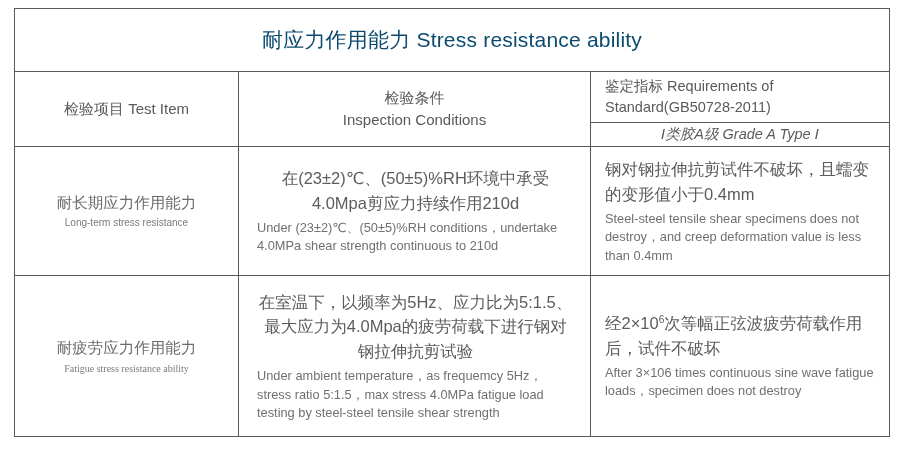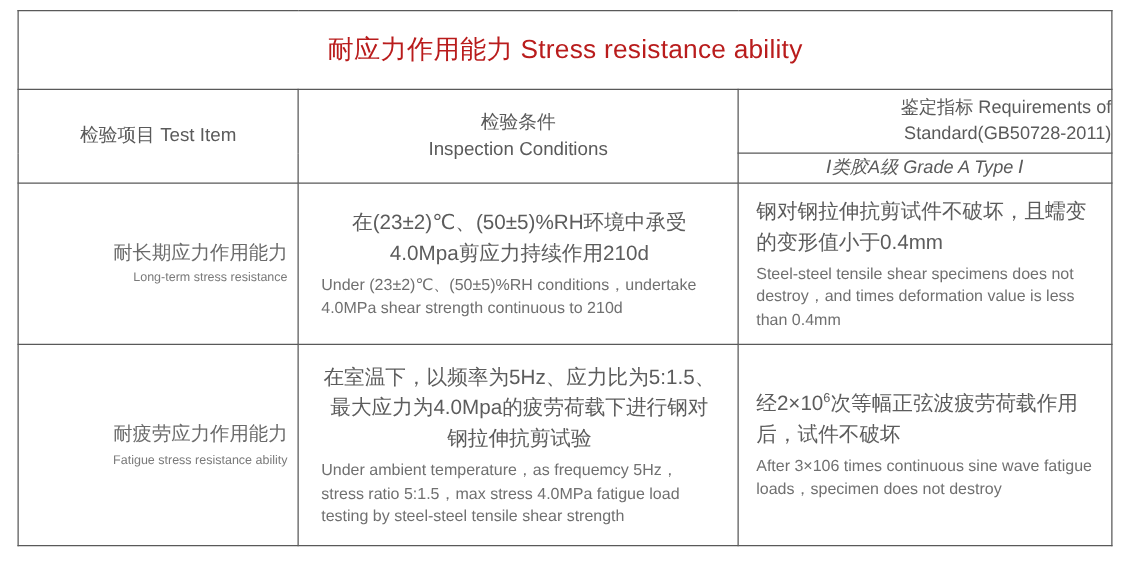--- a/index.html
+++ b/index.html
@@ -36,21 +36,21 @@
   .col-a { width: 224px; }
   .col-b { width: 352px; }
   .col-c { width: 299px; }
 
   
   .title-cell {
     height: 62px;
     text-align: center;
   }
   .title-text {
-    color: #b91c1c;
+    color: #0c4a6e;
     font-size: 21px;
     letter-spacing: 0.2px;
     line-height: 1.2;
     display: block;
   }
 
   
   .hdr-cell {
     height: 61px;
     text-align: center;
@@ -61,35 +61,35 @@
   .hdr-cell .l1, .hdr-cell .l2 { display: block; }
 
   .hdr-req {
     height: 37px;
     padding: 4px 0 4px 14px !important;
     text-align: left;
     color: #5a5a5a;
     font-size: 14.5px;
     line-height: 1.45;
   }
-  .hdr-req .l1, .hdr-req .l2 { display: block; text-align: right; }
+  .hdr-req .l1, .hdr-req .l2 { display: block; }
 
   .hdr-grade {
     height: 23px;
     text-align: center;
     color: #5a5a5a;
     font-size: 14.5px;
     line-height: 1.4;
     font-style: italic;
   }
 
   
   .item-cell {
     height: 120px;
-    text-align: right;
+    text-align: center;
     padding: 0 8px !important;
   }
   .item-cn {
     display: block;
     color: #6b6b6b;
     font-size: 15.5px;
     line-height: 1.5;
     margin-bottom: 2px;
   }
   .item-en {
@@ -115,21 +115,21 @@
     font-size: 12.8px;
     line-height: 1.45;
     margin-top: 3px;
   }
   .cond-cell .cn-block { text-align: center; }
   .cond-cell { padding-left: 18px !important; }
 
   .req-cell { padding: 10px 12px 10px 14px !important; }
 
   .row-tall .item-cell { height: 120px; }
-  .row-tall2 .item-cell { height: 160px; }
+  .row-tall2 .item-cell { height: 160px; font-family: Liberation Serif, serif; }
 
   sup { font-size: 0.62em; vertical-align: super; }
 </style>
 </head>
 <body>
 
 <div class="sheet">
 
   <table class="spec">
     <colgroup>
@@ -166,21 +166,21 @@
         <td class="item-cell">
           <span class="item-cn">耐长期应力作用能力</span>
           <span class="item-en">Long-term stress resistance</span>
         </td>
         <td class="body-cell cond-cell">
           <span class="cn-block">在(23±2)℃、(50±5)%RH环境中承受4.0Mpa剪应力持续作用210d</span>
           <span class="en-block">Under (23±2)℃、(50±5)%RH conditions，undertake 4.0MPa shear strength continuous to 210d</span>
         </td>
         <td class="body-cell req-cell">
           <span class="cn-block">钢对钢拉伸抗剪试件不破坏，且蠕变的变形值小于0.4mm</span>
-          <span class="en-block">Steel-steel tensile shear specimens does not destroy，and times deformation value is less than 0.4mm</span>
+          <span class="en-block">Steel-steel tensile shear specimens does not destroy，and creep deformation value is less than 0.4mm</span>
         </td>
       </tr>
 
       <tr class="row-tall2">
         <td class="item-cell">
           <span class="item-cn">耐疲劳应力作用能力</span>
           <span class="item-en">Fatigue stress resistance ability</span>
         </td>
         <td class="body-cell cond-cell">
           <span class="cn-block">在室温下，以频率为5Hz、应力比为5:1.5、最大应力为4.0Mpa的疲劳荷载下进行钢对钢拉伸抗剪试验</span>

